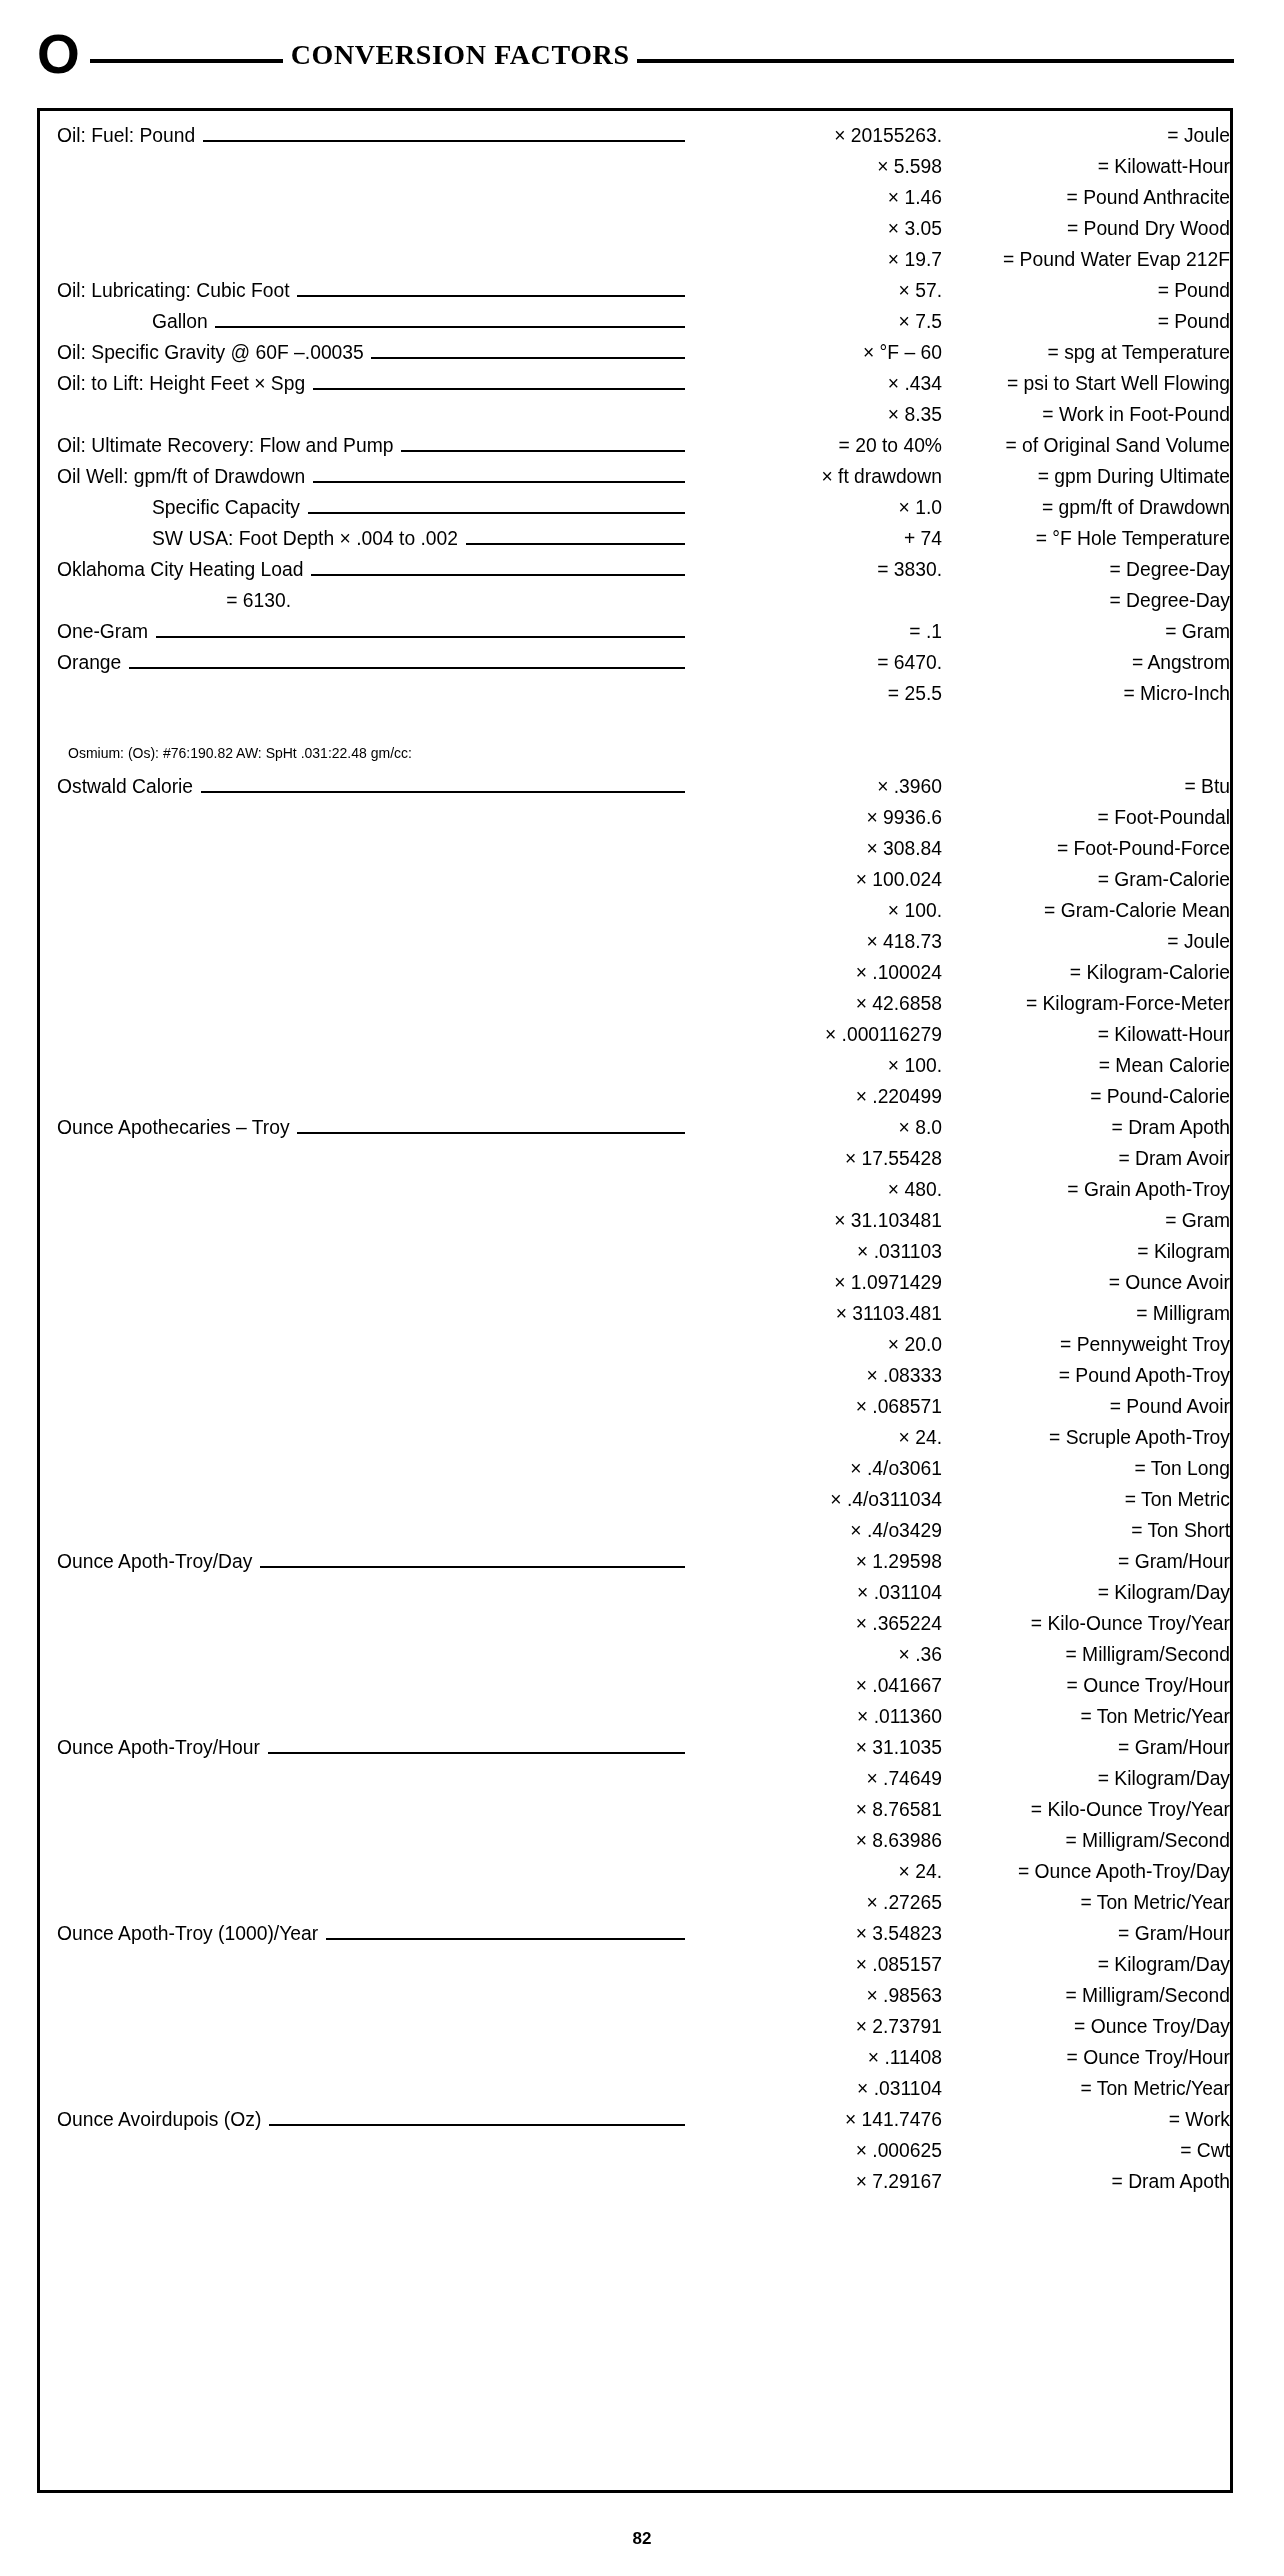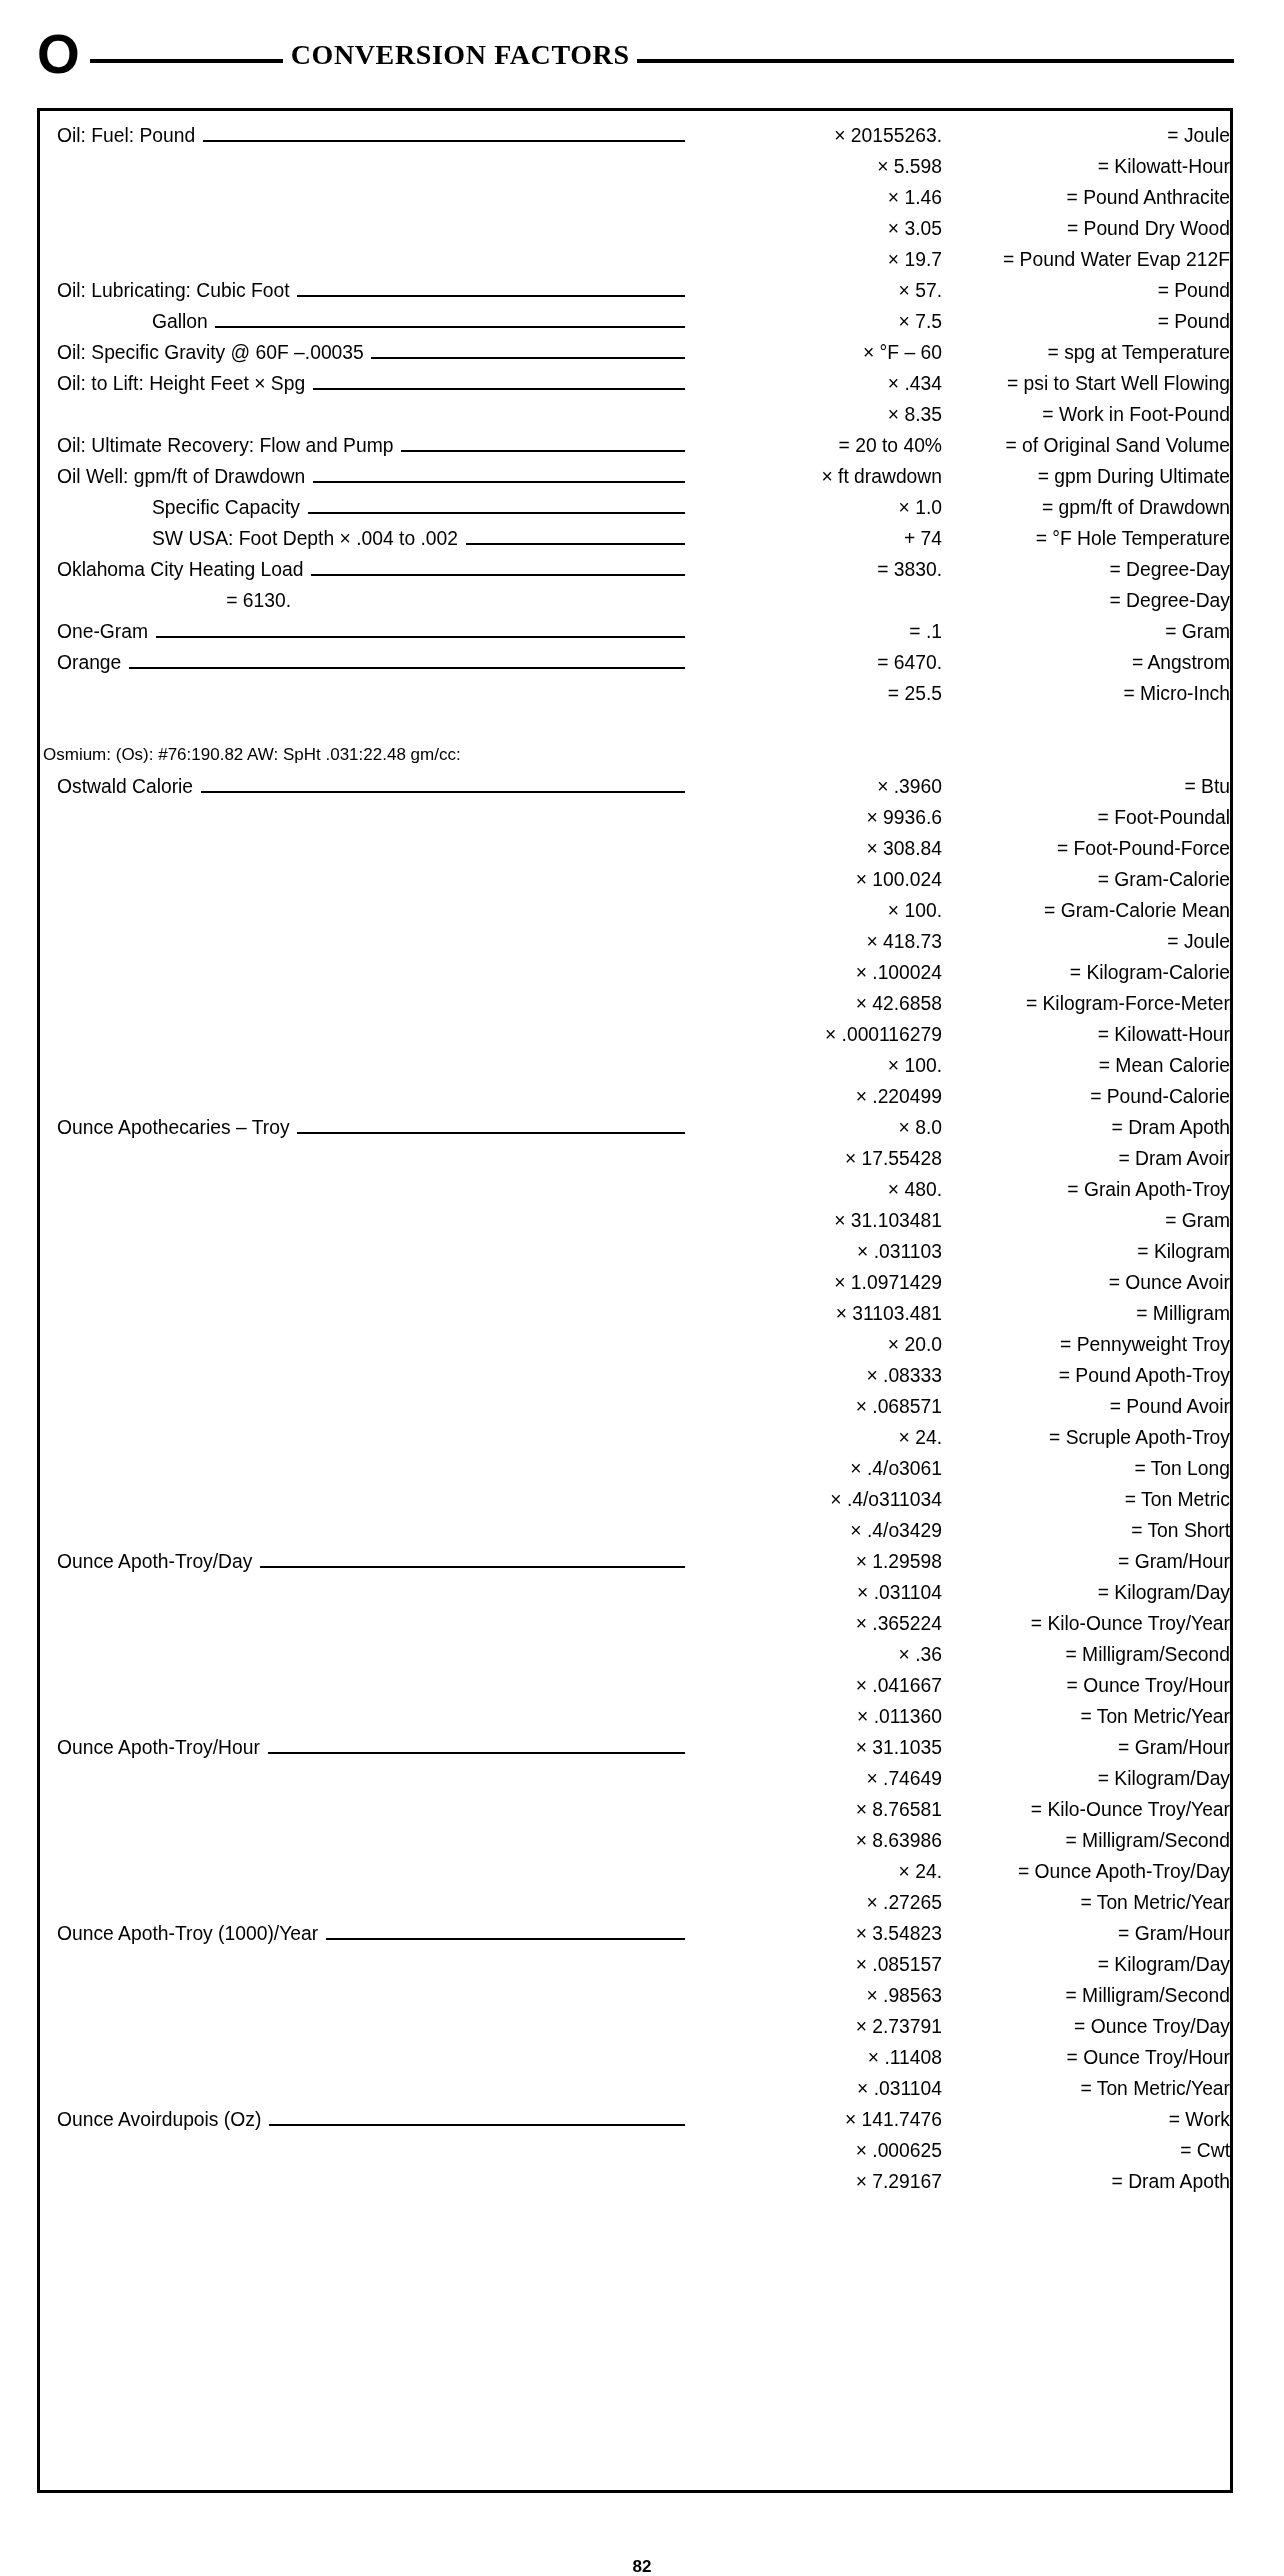--- a/index.html
+++ b/index.html
@@ -112,35 +112,34 @@
   }
   .col-res {
     flex: 1 1 auto;
     box-sizing: border-box;
     overflow: hidden;
   }
   .spacer { height: 31px; }
   .fullline {
     display: flex;
     height: 31px;
-    font-size: 17px;
+    font-size: 14px;
     white-space: nowrap;
-    padding-left: 3px;
+    padding-left: 28px;
   }
 
   
   .footer {
     position: absolute;
     left: 0;
     top: 2511px;
     width: 1284px;
     text-align: center;
     font-size: 17px;
     font-weight: bold;
-    margin-top: 28px;
   }
 </style>
 </head>
 <body>
 
 <div class="page">
 
   <div class="header">
     <div class="letter-index">O</div>
     <div class="rule-left"></div>

